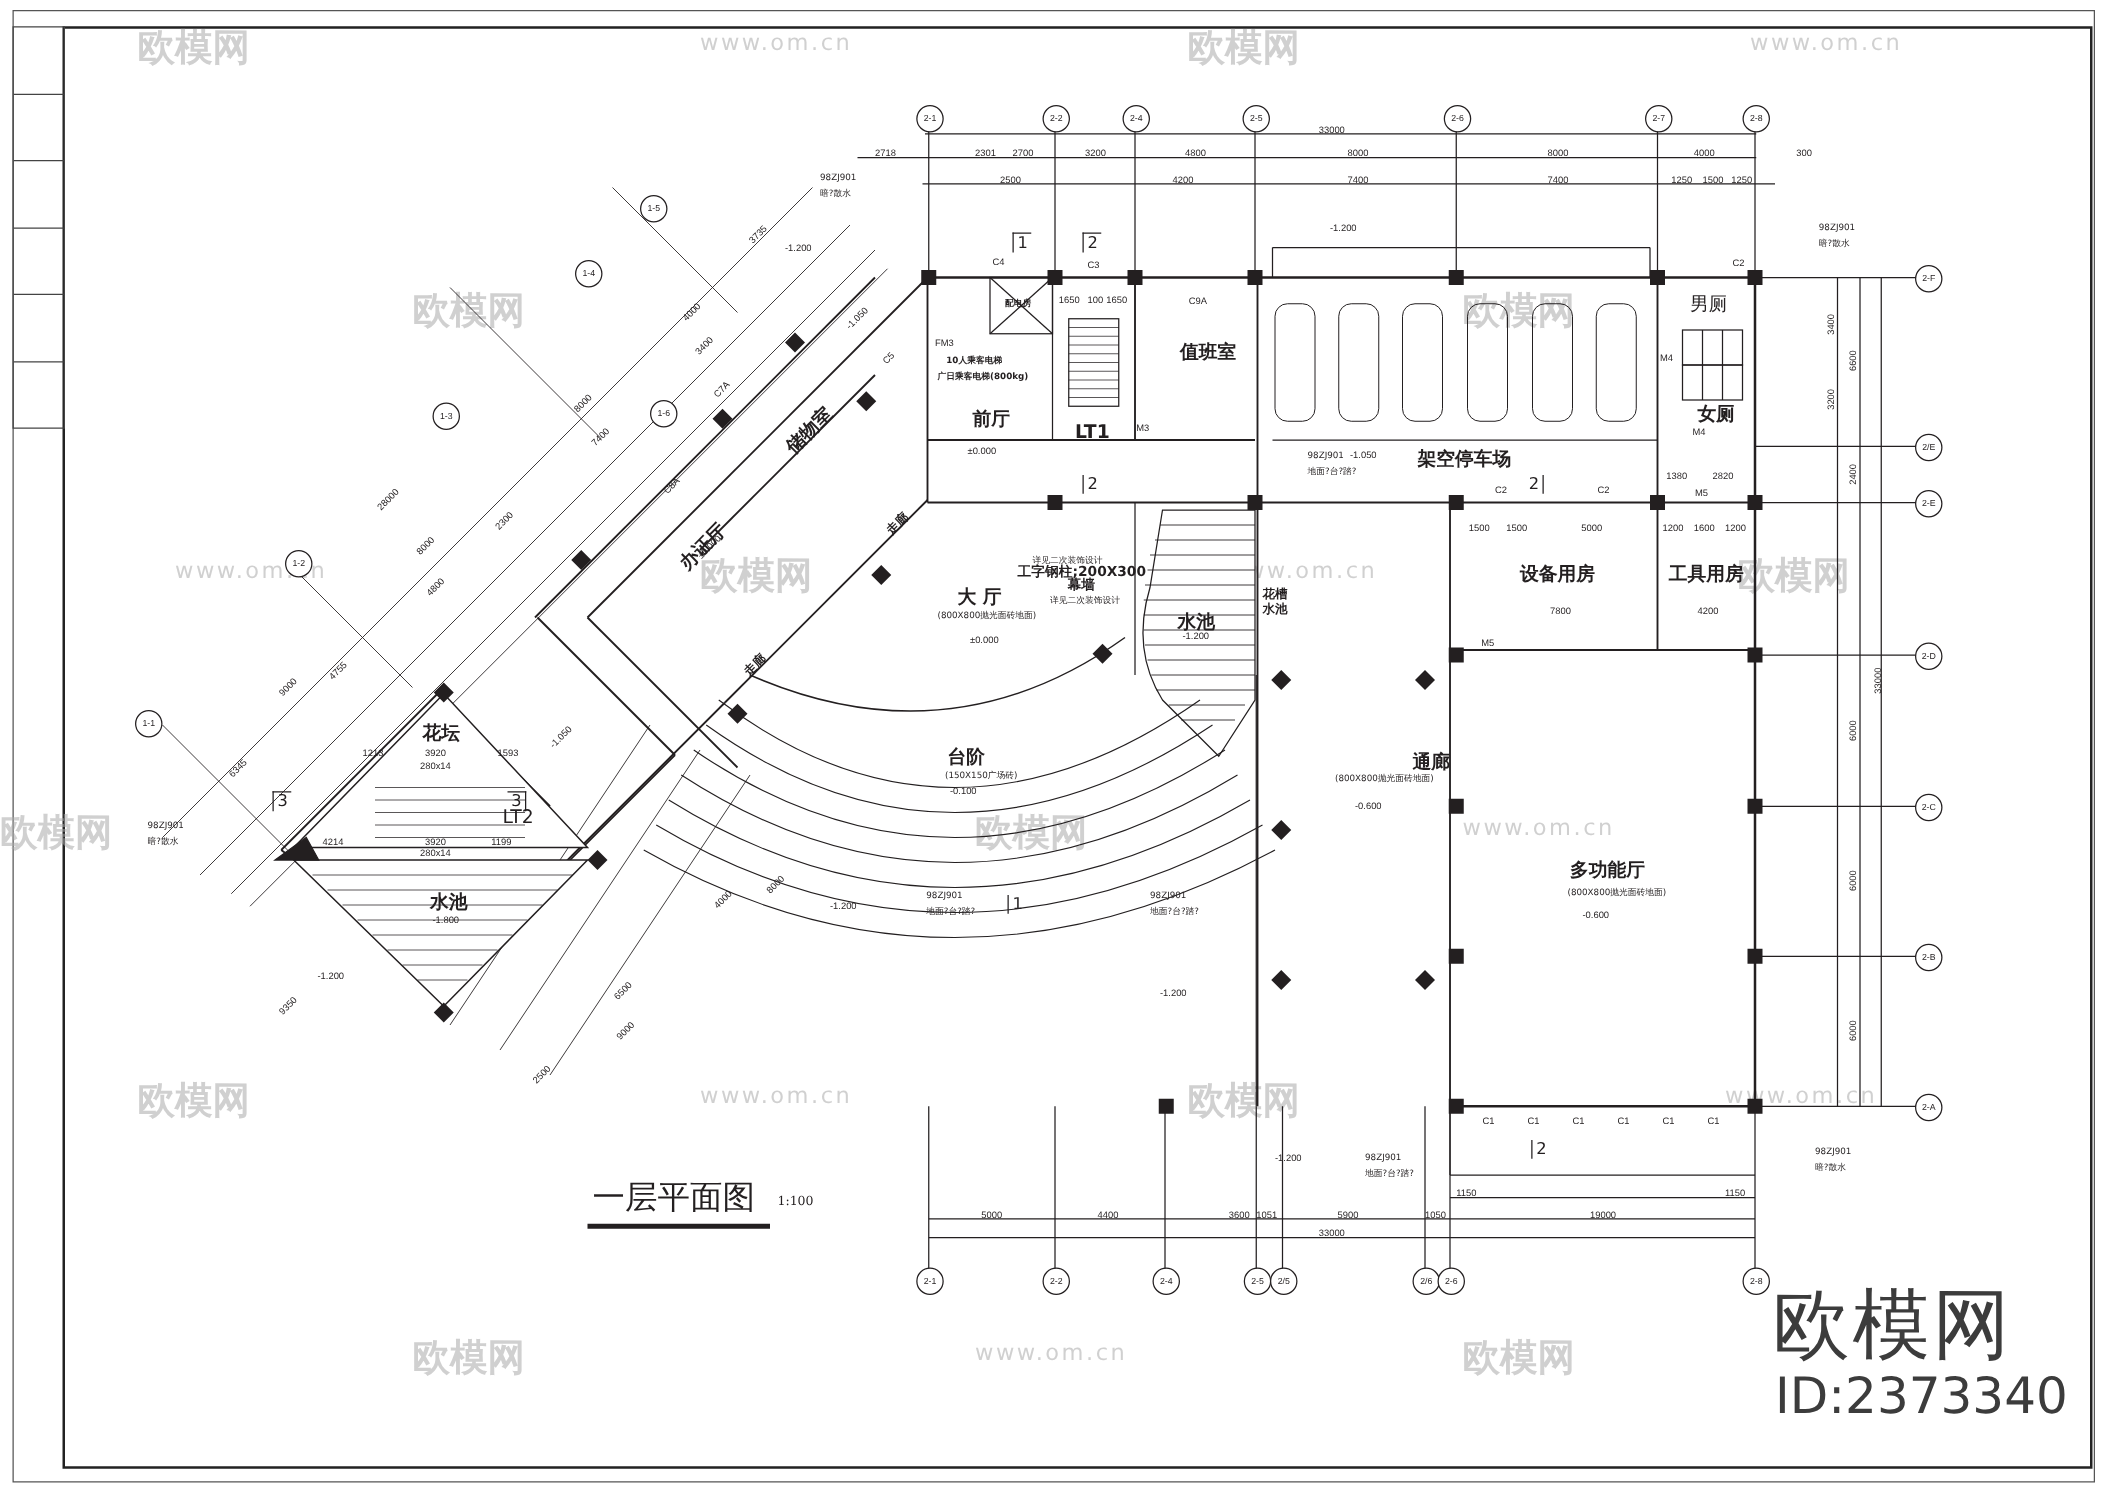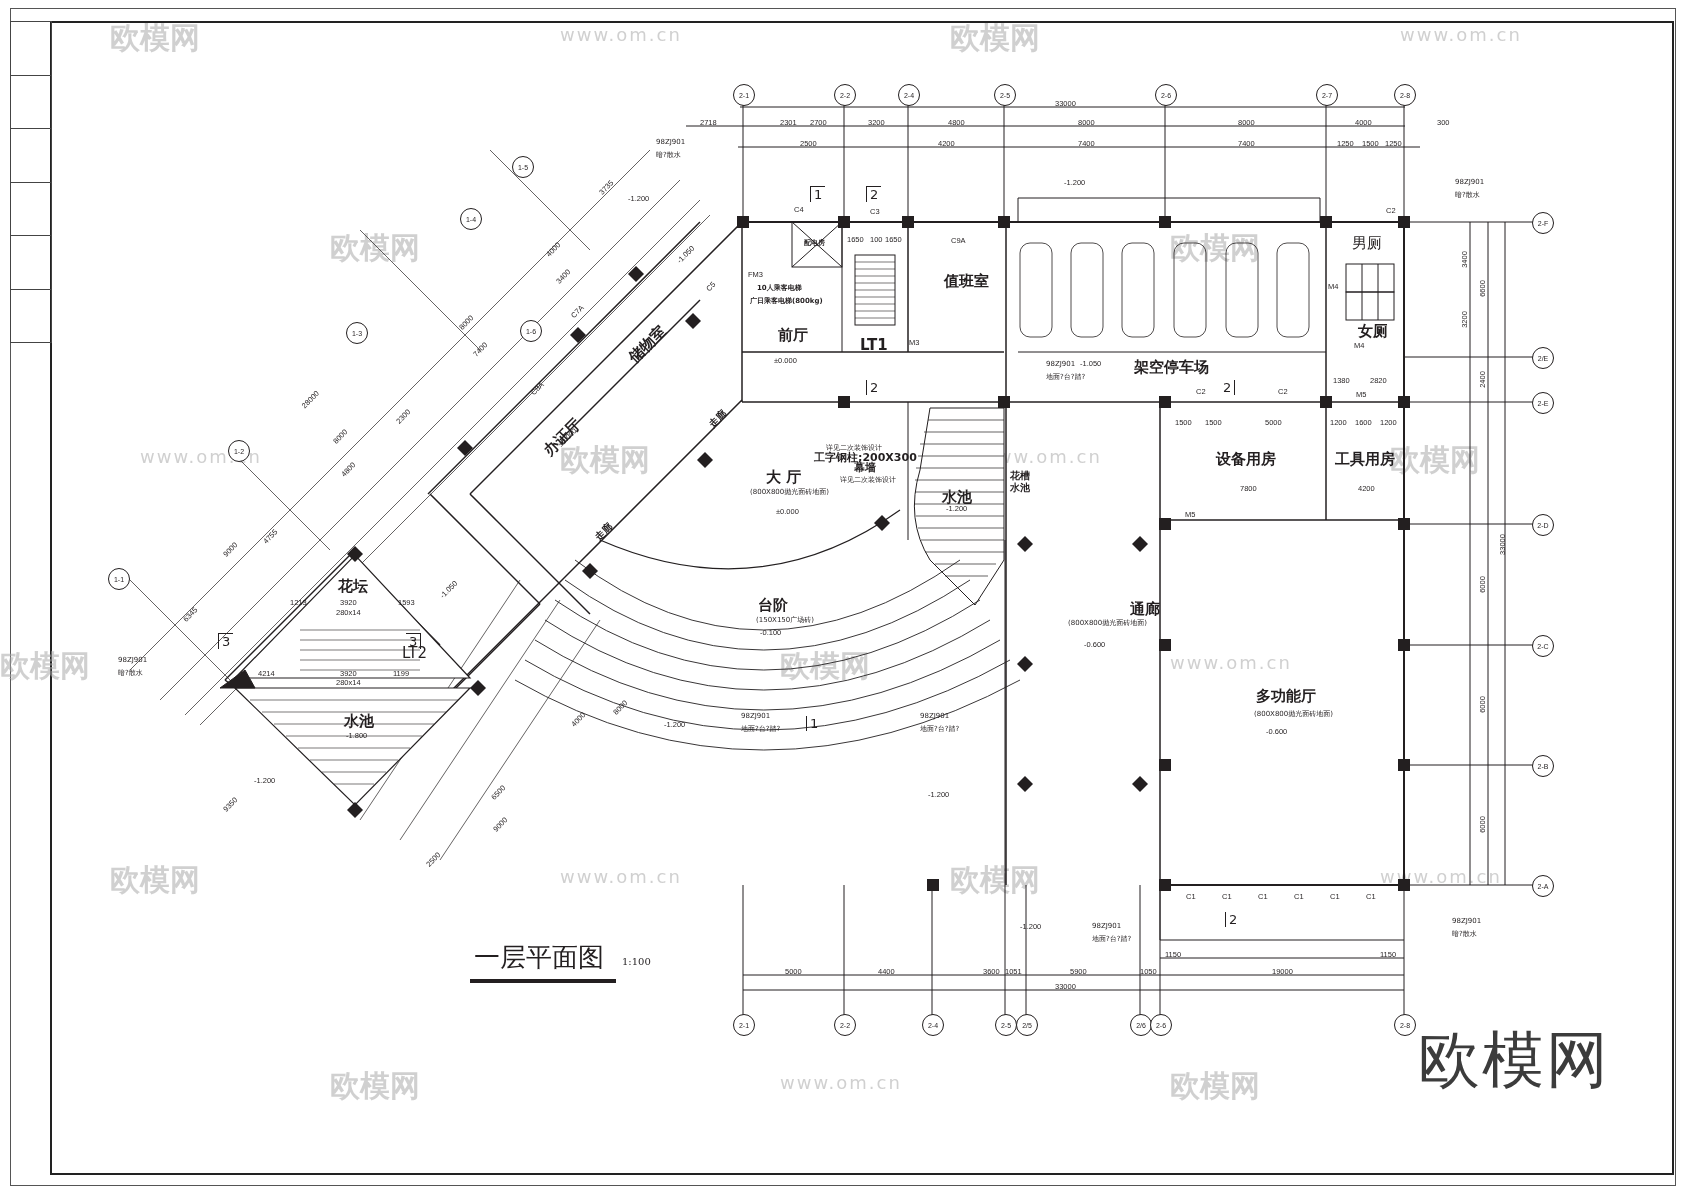--- a/index.html
+++ b/index.html
@@ -480,13 +480,14 @@
   <div class="lbl" style="left:806px;top:716px;font-size:13px;border-left:1px solid #231f20;padding:0 3px;">1</div>
   <div class="lbl" style="left:1225px;top:912px;font-size:13px;border-left:1px solid #231f20;padding:0 3px;">2</div>
   <div class="lbl" style="left:218px;top:633px;font-size:13px;border-left:1px solid #231f20;border-top:1px solid #231f20;padding:0 3px;">3</div>
   <div class="lbl" style="left:406px;top:633px;font-size:13px;border-right:1px solid #231f20;border-top:1px solid #231f20;padding:0 3px;">3</div>
 
   <div class="title">一层平面图</div>
   <div class="title-scale">1:100</div>
   <div class="title-bar"></div>
 
   <div class="brand">欧模网</div>
+  <div class="brand-id">ID:2373340</div>
 </div>
 
 </body></html>

